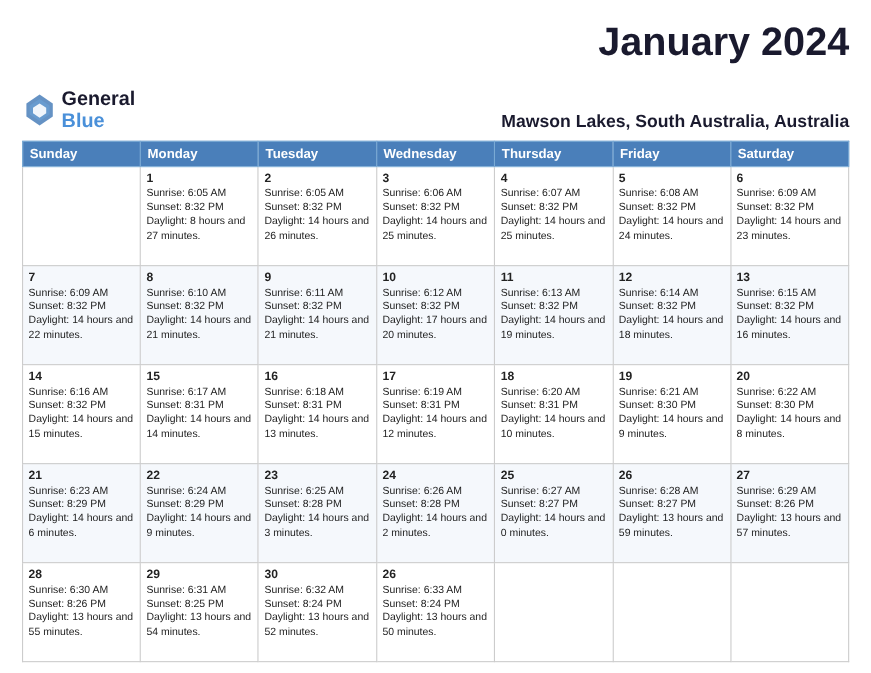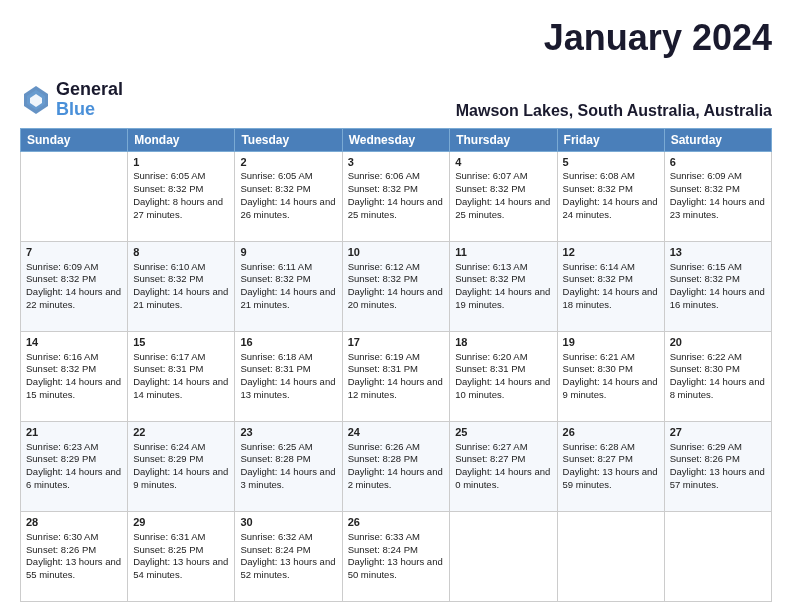--- a/index.html
+++ b/index.html
@@ -137,21 +137,21 @@
           <td><span class="day-num">2</span><span>Sunrise: 6:05 AM</span><br><span>Sunset: 8:32 PM</span><br><span>Daylight: 14 hours and 26 minutes.</span></td>
           <td><span class="day-num">3</span><span>Sunrise: 6:06 AM</span><br><span>Sunset: 8:32 PM</span><br><span>Daylight: 14 hours and 25 minutes.</span></td>
           <td><span class="day-num">4</span><span>Sunrise: 6:07 AM</span><br><span>Sunset: 8:32 PM</span><br><span>Daylight: 14 hours and 25 minutes.</span></td>
           <td><span class="day-num">5</span><span>Sunrise: 6:08 AM</span><br><span>Sunset: 8:32 PM</span><br><span>Daylight: 14 hours and 24 minutes.</span></td>
           <td><span class="day-num">6</span><span>Sunrise: 6:09 AM</span><br><span>Sunset: 8:32 PM</span><br><span>Daylight: 14 hours and 23 minutes.</span></td>
         </tr>
         <tr>
           <td><span class="day-num">7</span><span>Sunrise: 6:09 AM</span><br><span>Sunset: 8:32 PM</span><br><span>Daylight: 14 hours and 22 minutes.</span></td>
           <td><span class="day-num">8</span><span>Sunrise: 6:10 AM</span><br><span>Sunset: 8:32 PM</span><br><span>Daylight: 14 hours and 21 minutes.</span></td>
           <td><span class="day-num">9</span><span>Sunrise: 6:11 AM</span><br><span>Sunset: 8:32 PM</span><br><span>Daylight: 14 hours and 21 minutes.</span></td>
-          <td><span class="day-num">10</span><span>Sunrise: 6:12 AM</span><br><span>Sunset: 8:32 PM</span><br><span>Daylight: 14 hours and 20 minutes.</span></td>
+          <td><span class="day-num">10</span><span>Sunrise: 6:12 AM</span><br><span>Sunset: 8:32 PM</span><br><span>Daylight: 17 hours and 20 minutes.</span></td>
           <td><span class="day-num">11</span><span>Sunrise: 6:13 AM</span><br><span>Sunset: 8:32 PM</span><br><span>Daylight: 14 hours and 19 minutes.</span></td>
           <td><span class="day-num">12</span><span>Sunrise: 6:14 AM</span><br><span>Sunset: 8:32 PM</span><br><span>Daylight: 14 hours and 18 minutes.</span></td>
           <td><span class="day-num">13</span><span>Sunrise: 6:15 AM</span><br><span>Sunset: 8:32 PM</span><br><span>Daylight: 14 hours and 16 minutes.</span></td>
         </tr>
         <tr>
           <td><span class="day-num">14</span><span>Sunrise: 6:16 AM</span><br><span>Sunset: 8:32 PM</span><br><span>Daylight: 14 hours and 15 minutes.</span></td>
           <td><span class="day-num">15</span><span>Sunrise: 6:17 AM</span><br><span>Sunset: 8:31 PM</span><br><span>Daylight: 14 hours and 14 minutes.</span></td>
           <td><span class="day-num">16</span><span>Sunrise: 6:18 AM</span><br><span>Sunset: 8:31 PM</span><br><span>Daylight: 14 hours and 13 minutes.</span></td>
           <td><span class="day-num">17</span><span>Sunrise: 6:19 AM</span><br><span>Sunset: 8:31 PM</span><br><span>Daylight: 14 hours and 12 minutes.</span></td>
           <td><span class="day-num">18</span><span>Sunrise: 6:20 AM</span><br><span>Sunset: 8:31 PM</span><br><span>Daylight: 14 hours and 10 minutes.</span></td>

